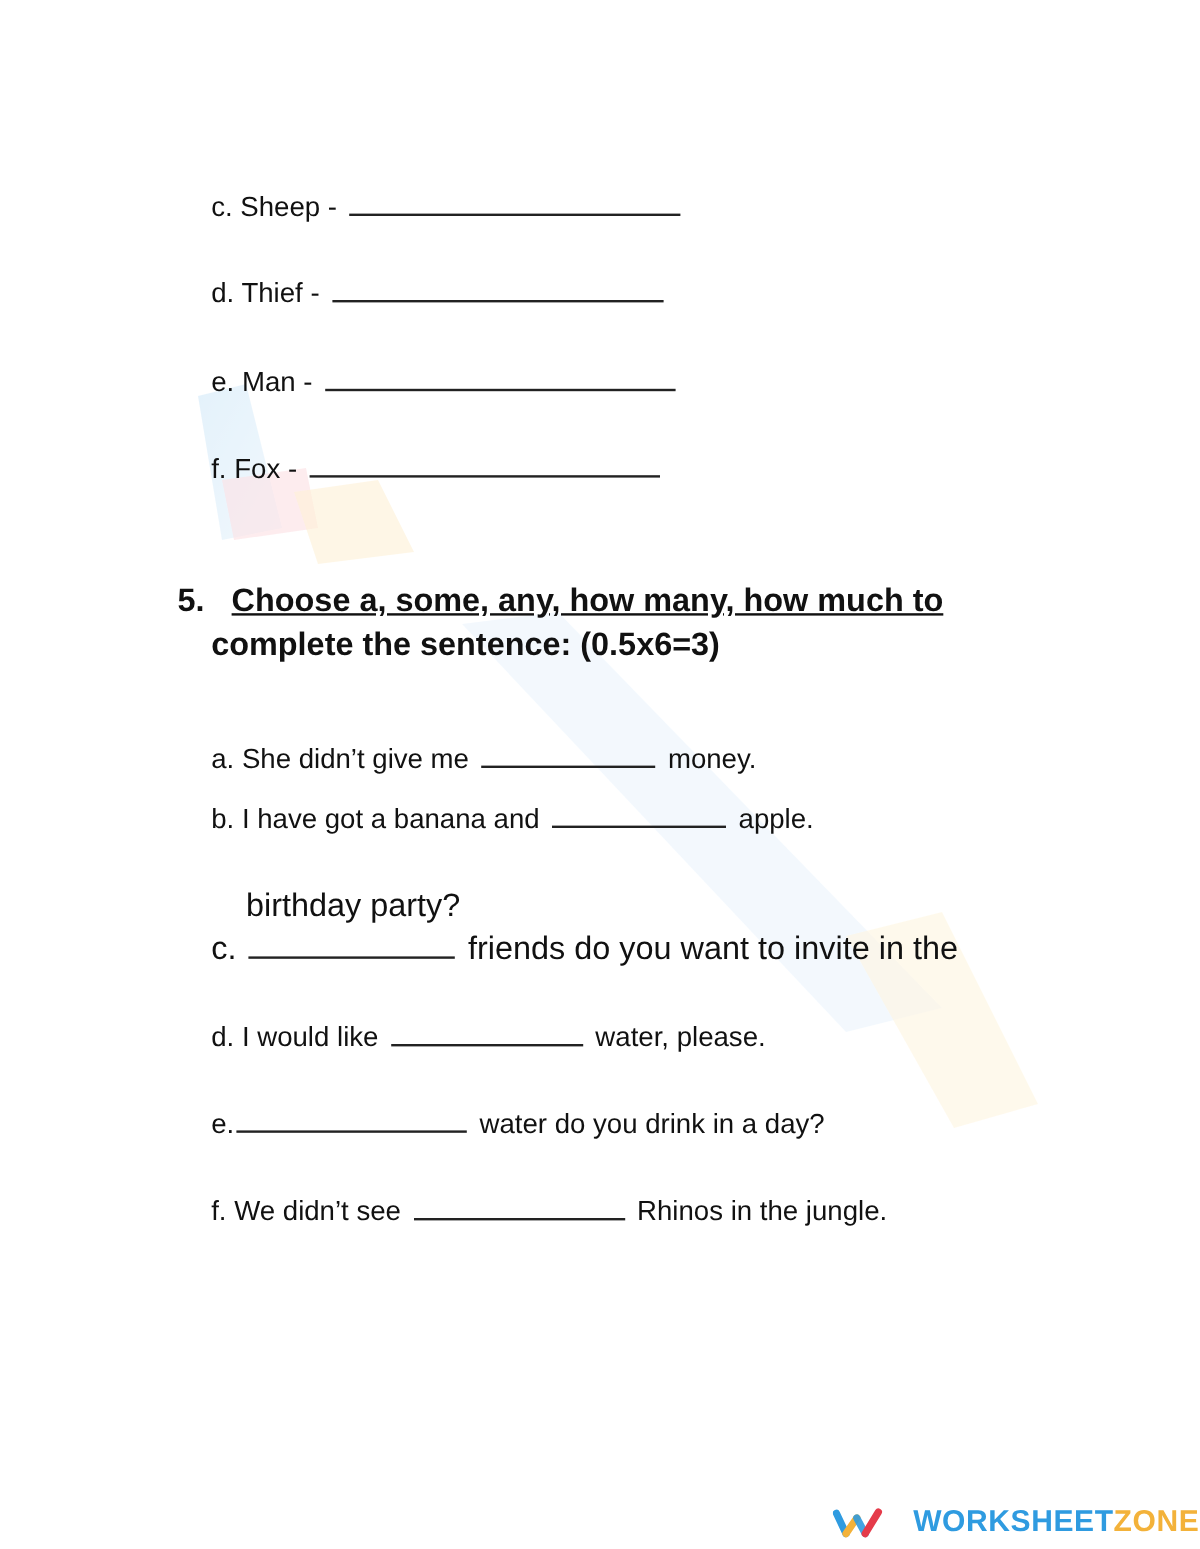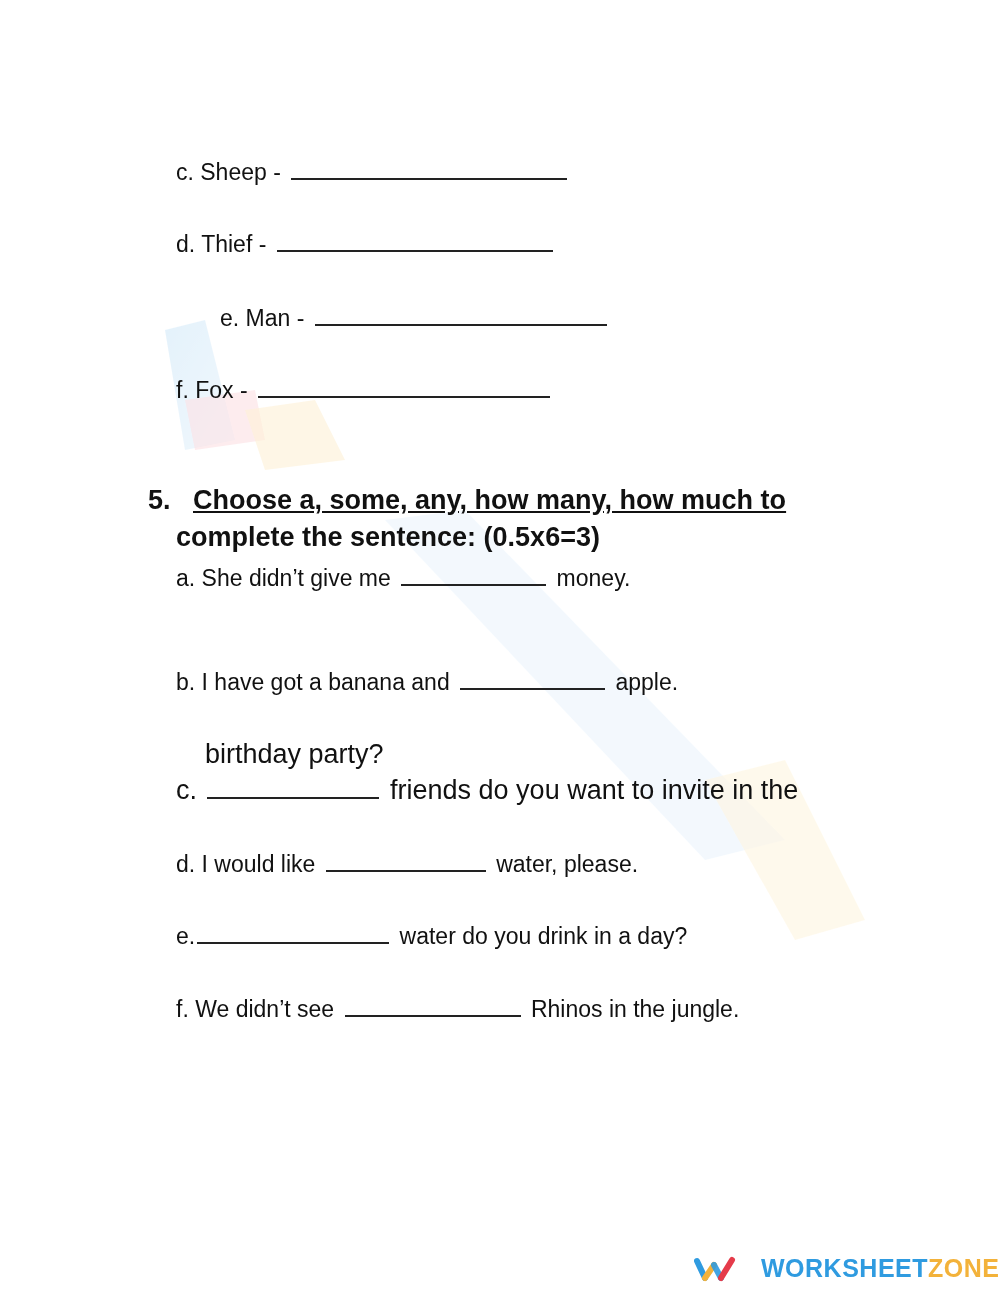--- a/index.html
+++ b/index.html
@@ -92,38 +92,38 @@
   <span>Sheep -</span>
   <span class="blank" style="width:276px;"></span>
 </div>
 
 <div class="line" style="left:176px; top:228px;">
   <span>d.</span>
   <span>Thief -</span>
   <span class="blank" style="width:276px;"></span>
 </div>
 
-<div class="line" style="left:176px; top:302px;margin-left:44px;">
+<div class="line" style="left:176px; top:302px;">
   <span>e.</span>
   <span>Man -</span>
   <span class="blank" style="width:292px;"></span>
 </div>
 
 <div class="line" style="left:176px; top:374px;text-align:center;">
   <span>f.</span>&nbsp;<span>Fox -</span>
   <span class="blank" style="width:292px;"></span>
 </div>
 
 <div class="heading" style="left:148px; top:482px; width:720px;">
   <span class="num">5.</span>
   <span class="text" style="padding-left:45px;text-decoration:underline;">Choose a, some, any, how many, how much to</span>
   <span class="text">complete the sentence: (0.5x6=3)</span>
 </div>
 
-<div class="line" style="left:176px; top:562px;">
+<div class="line" style="left:176px; top:616px;">
   <span>a.</span>
   <span>She didn’t give me</span>
   <span class="blank" style="width:145px;"></span>
   <span>money.</span>
 </div>
 
 <div class="line" style="left:176px; top:666px;">
   <span>b.</span>
   <span>I have got a banana and</span>
   <span class="blank" style="width:145px;"></span>

